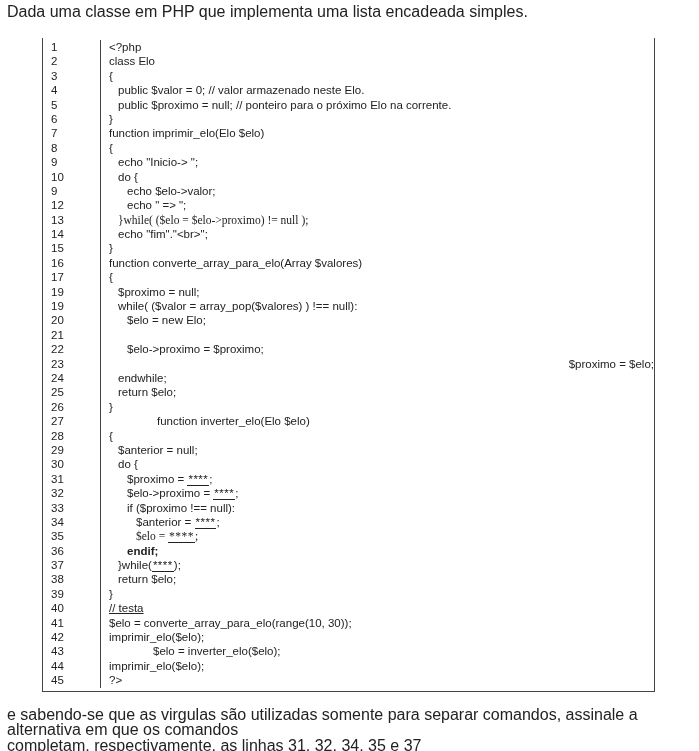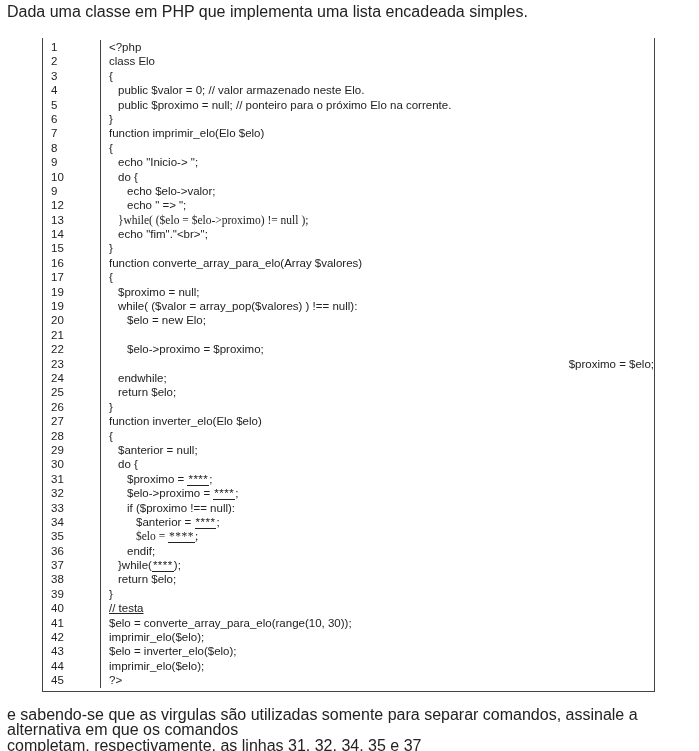--- a/index.html
+++ b/index.html
@@ -164,21 +164,21 @@
       <div class="row">
         <span class="ln">25</span>
         <span class="code-cell" style="padding-left: 17px;">return $elo;</span>
       </div>
       <div class="row">
         <span class="ln">26</span>
         <span class="code-cell" style="padding-left: 8px;">}</span>
       </div>
       <div class="row">
         <span class="ln">27</span>
-        <span class="code-cell" style="padding-left: 8px;">function inverter_elo(Elo $elo)</span>
+        <span class="code-cell" style="padding-left: 8px; margin-left: 48px;">function inverter_elo(Elo $elo)</span>
       </div>
       <div class="row">
         <span class="ln">28</span>
         <span class="code-cell" style="padding-left: 8px;">{</span>
       </div>
       <div class="row">
         <span class="ln">29</span>
         <span class="code-cell" style="padding-left: 17px;">$anterior = null;</span>
       </div>
       <div class="row">
@@ -200,21 +200,21 @@
       <div class="row">
         <span class="ln">34</span>
         <span class="code-cell" style="padding-left: 35px;">$anterior = <span class="blank">****</span>;</span>
       </div>
       <div class="row">
         <span class="ln">35</span>
         <span class="code-cell" style="padding-left: 35px; font-family: Liberation Serif, serif;">$elo = <span class="blank">****</span>;</span>
       </div>
       <div class="row">
         <span class="ln">36</span>
-        <span class="code-cell" style="padding-left: 26px;">endif;</span>
+        <span class="code-cell" style="padding-left: 26px; font-weight: bold;">endif;</span>
       </div>
       <div class="row">
         <span class="ln">37</span>
         <span class="code-cell" style="padding-left: 17px;">}while(<span class="blank">****</span>);</span>
       </div>
       <div class="row">
         <span class="ln">38</span>
         <span class="code-cell" style="padding-left: 17px;">return $elo;</span>
       </div>
       <div class="row">
@@ -228,21 +228,21 @@
       <div class="row">
         <span class="ln">41</span>
         <span class="code-cell" style="padding-left: 8px;">$elo = converte_array_para_elo(range(10, 30));</span>
       </div>
       <div class="row">
         <span class="ln">42</span>
         <span class="code-cell" style="padding-left: 8px;">imprimir_elo($elo);</span>
       </div>
       <div class="row">
         <span class="ln">43</span>
-        <span class="code-cell" style="padding-left: 8px;">$elo = inverter_elo($elo);</span>
+        <span class="code-cell" style="padding-left: 8px; margin-left: 44px;">$elo = inverter_elo($elo);</span>
       </div>
       <div class="row">
         <span class="ln">44</span>
         <span class="code-cell" style="padding-left: 8px;">imprimir_elo($elo);</span>
       </div>
       <div class="row">
         <span class="ln">45</span>
         <span class="code-cell" style="padding-left: 8px;">?&gt;</span>
       </div>
     </div>

